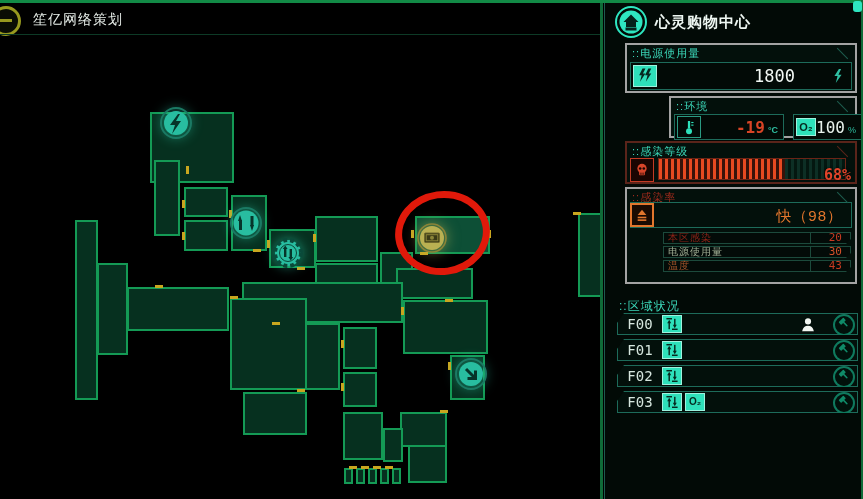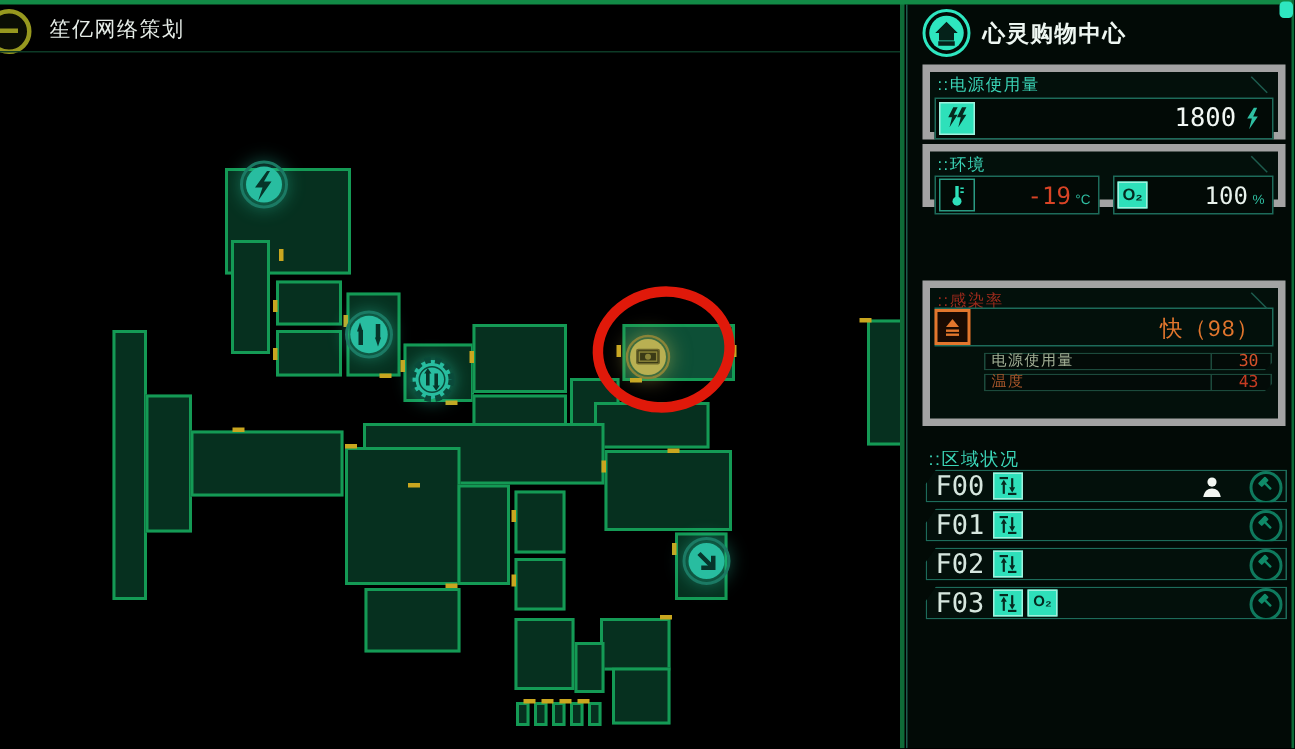--- a/index.html
+++ b/index.html
@@ -33,42 +33,42 @@
   .map-icon.cash{filter:drop-shadow(0 0 7px rgba(200,190,90,.6));}
   .annotation{position:absolute;border-radius:50%;z-index:5;margin-top:-35px;transform:rotate(-8deg);}
 
   
   .sidebar{position:absolute;left:604px;top:3px;width:259px;height:496px;background:#020a06;
            border-left:1px solid #1d5c4e;z-index:5;}
   .sb-header{position:absolute;left:0;top:0;width:100%;height:40px;}
   .home-ic{position:absolute;left:9px;top:2px;width:34px;height:34px;}
   .sb-title{position:absolute;left:50px;top:10px;font-size:15px;font-weight:bold;color:#eef7f2;letter-spacing:1px;}
 
-  .sec{position:absolute;left:10px;right:6px;border:5px solid #a3a3a3;background:#03100b;}
+  .sec{position:absolute;left:20px;right:6px;border:2px solid #a3a3a3;background:#03100b;}
   .sec::after{content:"";position:absolute;top:1px;right:12px;width:1px;height:15px;background:#1d5c4e;transform:rotate(-45deg);}
   .sec-label{position:absolute;left:5px;top:1px;font-size:11px;color:#3bd6b8;letter-spacing:1px;white-space:nowrap;}
   .sec-label.red{color:#9c2a1c;}
   .sec-power{top:40px;height:50px;}
-  .sec-env{top:93px;height:42px;}
+  .sec-env{top:93px;height:42px;margin-left:44px;}
   .sec-inf{top:138px;height:43px;border-color:#5a241a;}
   .sec-inf::after{background:#5a241a;}
   .sec-rate{top:184px;height:97px;}
   .area-label{position:absolute;left:14px;top:295px;font-size:12px;color:#3bd6b8;letter-spacing:1px;}
 
   .stat-row{position:absolute;left:3px;right:3px;border:1px solid #1d6b5a;background:#020a06;display:flex;align-items:center;}
-  .pw-row{top:17px;height:28px;}
+  .pw-row{top:17px;height:28px;gap:32px;}
   .icbox{flex:0 0 auto;display:flex;align-items:center;justify-content:center;}
   .icbox.filled{width:24px;height:22px;background:#2ee0ba;border:1px solid #9ef2de;margin-left:2px;}
   .icbox.outline{width:24px;height:22px;border:1px solid #2a9a82;margin-left:2px;}
   .pw-val{flex:1;text-align:right;font-size:17px;color:#f2f8f4;padding-right:4px;}
   .pw-bolt{width:14px;height:16px;margin-right:6px;}
 
   .env-wrap{position:absolute;left:3px;right:3px;top:16px;height:26px;display:flex;gap:9px;}
   .env-box{border:1px solid #1d6b5a;background:#020a06;display:flex;align-items:center;}
-  .env-box.t{flex:0 0 110px;}
+  .env-box.t{flex:0 0 110px;font-weight:bold;}
   .env-box.o{flex:1;}
   .env-val{flex:1;text-align:right;font-size:16px;padding-right:3px;}
   .env-val.red{color:#d84426;}
   .env-unit{font-size:9px;color:#2fbfa2;padding-right:5px;padding-top:5px;}
   .o2badge{width:20px;height:18px;background:#2ee0ba;border:1px solid #9ef2de;color:#04291f;
            font-size:11px;font-weight:bold;text-align:center;line-height:17px;margin-left:2px;}
 
   .skullbox{position:absolute;left:3px;top:15px;width:24px;height:24px;border:1px solid #c23b24;background:#1a0502;
             display:flex;align-items:center;justify-content:center;}
   .infbar{position:absolute;left:31px;right:9px;top:15px;height:22px;border:1px solid #6b2416;
@@ -87,21 +87,21 @@
          border:1px solid #1c4a3c;display:flex;align-items:center;
          clip-path:polygon(0 0,100% 0,100% calc(100% - 5px),calc(100% - 5px) 100%,0 100%);}
   .t-label{flex:1;font-size:10px;padding-left:4px;letter-spacing:1px;line-height:10px;}
   .t-val{flex:0 0 40px;text-align:right;font-size:11px;border-left:1px solid #1c4a3c;padding-right:8px;line-height:10px;}
   .conn{position:absolute;left:-12px;top:-3px;width:8px;height:9px;border-left:2px dotted;border-bottom:2px dotted;}
 
   .area-rows{position:absolute;left:12px;right:5px;top:310px;}
   .area-row{position:relative;height:22px;margin-bottom:4px;border:1px solid #1d6b5a;background:#03100b;
             display:flex;align-items:center;
             clip-path:polygon(7px 0,100% 0,100% 100%,0 100%,0 45%);}
-  .f-label{flex:0 0 44px;text-align:center;font-size:18px;color:#d6e6de;}
+  .f-label{flex:0 0 44px;text-align:center;font-size:14px;color:#d6e6de;}
   .mini-box{width:20px;height:18px;background:#2ee0ba;border:1px solid #9ef2de;margin-right:3px;
             display:flex;align-items:center;justify-content:center;}
   .mini-box svg{width:16px;height:16px;display:block;}
   .mini-box.o2t{color:#04291f;font-size:10px;font-weight:bold;line-height:16px;}
   .person{position:absolute;right:40px;top:2px;width:18px;height:18px;}
   .person svg{width:18px;height:18px;}
   .hammer-btn{position:absolute;right:2px;top:0px;width:22px;height:22px;border:2px solid #0f7a5e;border-radius:50%;
               background:#01110b;display:flex;align-items:center;justify-content:center;}
   .hammer-btn svg{width:16px;height:16px;}
 
@@ -276,34 +276,56 @@
           <span class="env-unit">°C</span>
         </div>
         <div class="env-box o">
           <span class="o2badge">O₂</span>
           <span class="env-val mono">100</span>
           <span class="env-unit">%</span>
         </div>
       </div>
     </div>
 
+    <div class="sec sec-inf">
+      <div class="sec-label"><span>::</span><span>感染等级</span></div>
+      <div class="skullbox">
+        <svg viewBox="0 0 24 24" width="18" height="18">
+            <circle cx="12" cy="10" r="6.2" fill="#d8452a"></circle>
+            <rect x="8.2" y="14" width="7.6" height="5" rx="1" fill="#d8452a"></rect>
+            <circle cx="9.6" cy="10" r="1.7" fill="#1a0502"></circle>
+            <circle cx="14.4" cy="10" r="1.7" fill="#1a0502"></circle>
+            <rect x="10" y="15.5" width="1.2" height="3" fill="#1a0502"></rect>
+            <rect x="12.8" y="15.5" width="1.2" height="3" fill="#1a0502"></rect>
+          </svg>
+      </div>
+      <div class="infbar">
+        <div class="fill" style="width: 68%;"></div>
+      </div>
+      <span class="inf-pct mono">68%</span>
+    </div>
 
     <div class="sec sec-rate">
       <div class="sec-label red"><span>::</span><span>感染率</span></div>
       <div class="rate-row">
         <span class="rate-val">快（98）</span>
       </div>
       <div class="ratebox">
         <svg viewBox="0 0 24 24" width="16" height="16">
             <polygon points="12,4 5.5,12 18.5,12" fill="#e2762d"></polygon>
             <rect x="5.5" y="14.5" width="13" height="2.4" fill="#e2762d"></rect>
             <rect x="5.5" y="18.5" width="13" height="2.4" fill="#e2762d"></rect>
           </svg>
       </div>
       <div class="inf-table">
+          <div class="t-row">
+            <span class="conn" style="border-color: rgb(160, 42, 26);"></span>
+            <span class="t-label" style="color: rgb(141, 35, 23);">本区感染</span>
+            <span class="t-val mono" style="color: rgb(198, 59, 34);">20</span>
+          </div>
           <div class="t-row">
             <span class="conn" style="border-color: rgb(196, 80, 42);"></span>
             <span class="t-label" style="color: rgb(163, 176, 150);">电源使用量</span>
             <span class="t-val mono" style="color: rgb(212, 81, 42);">30</span>
           </div>
           <div class="t-row">
             <span class="conn" style="border-color: rgb(176, 48, 32);"></span>
             <span class="t-label" style="color: rgb(168, 86, 43);">温度</span>
             <span class="t-val mono" style="color: rgb(198, 59, 34);">43</span>
           </div>

